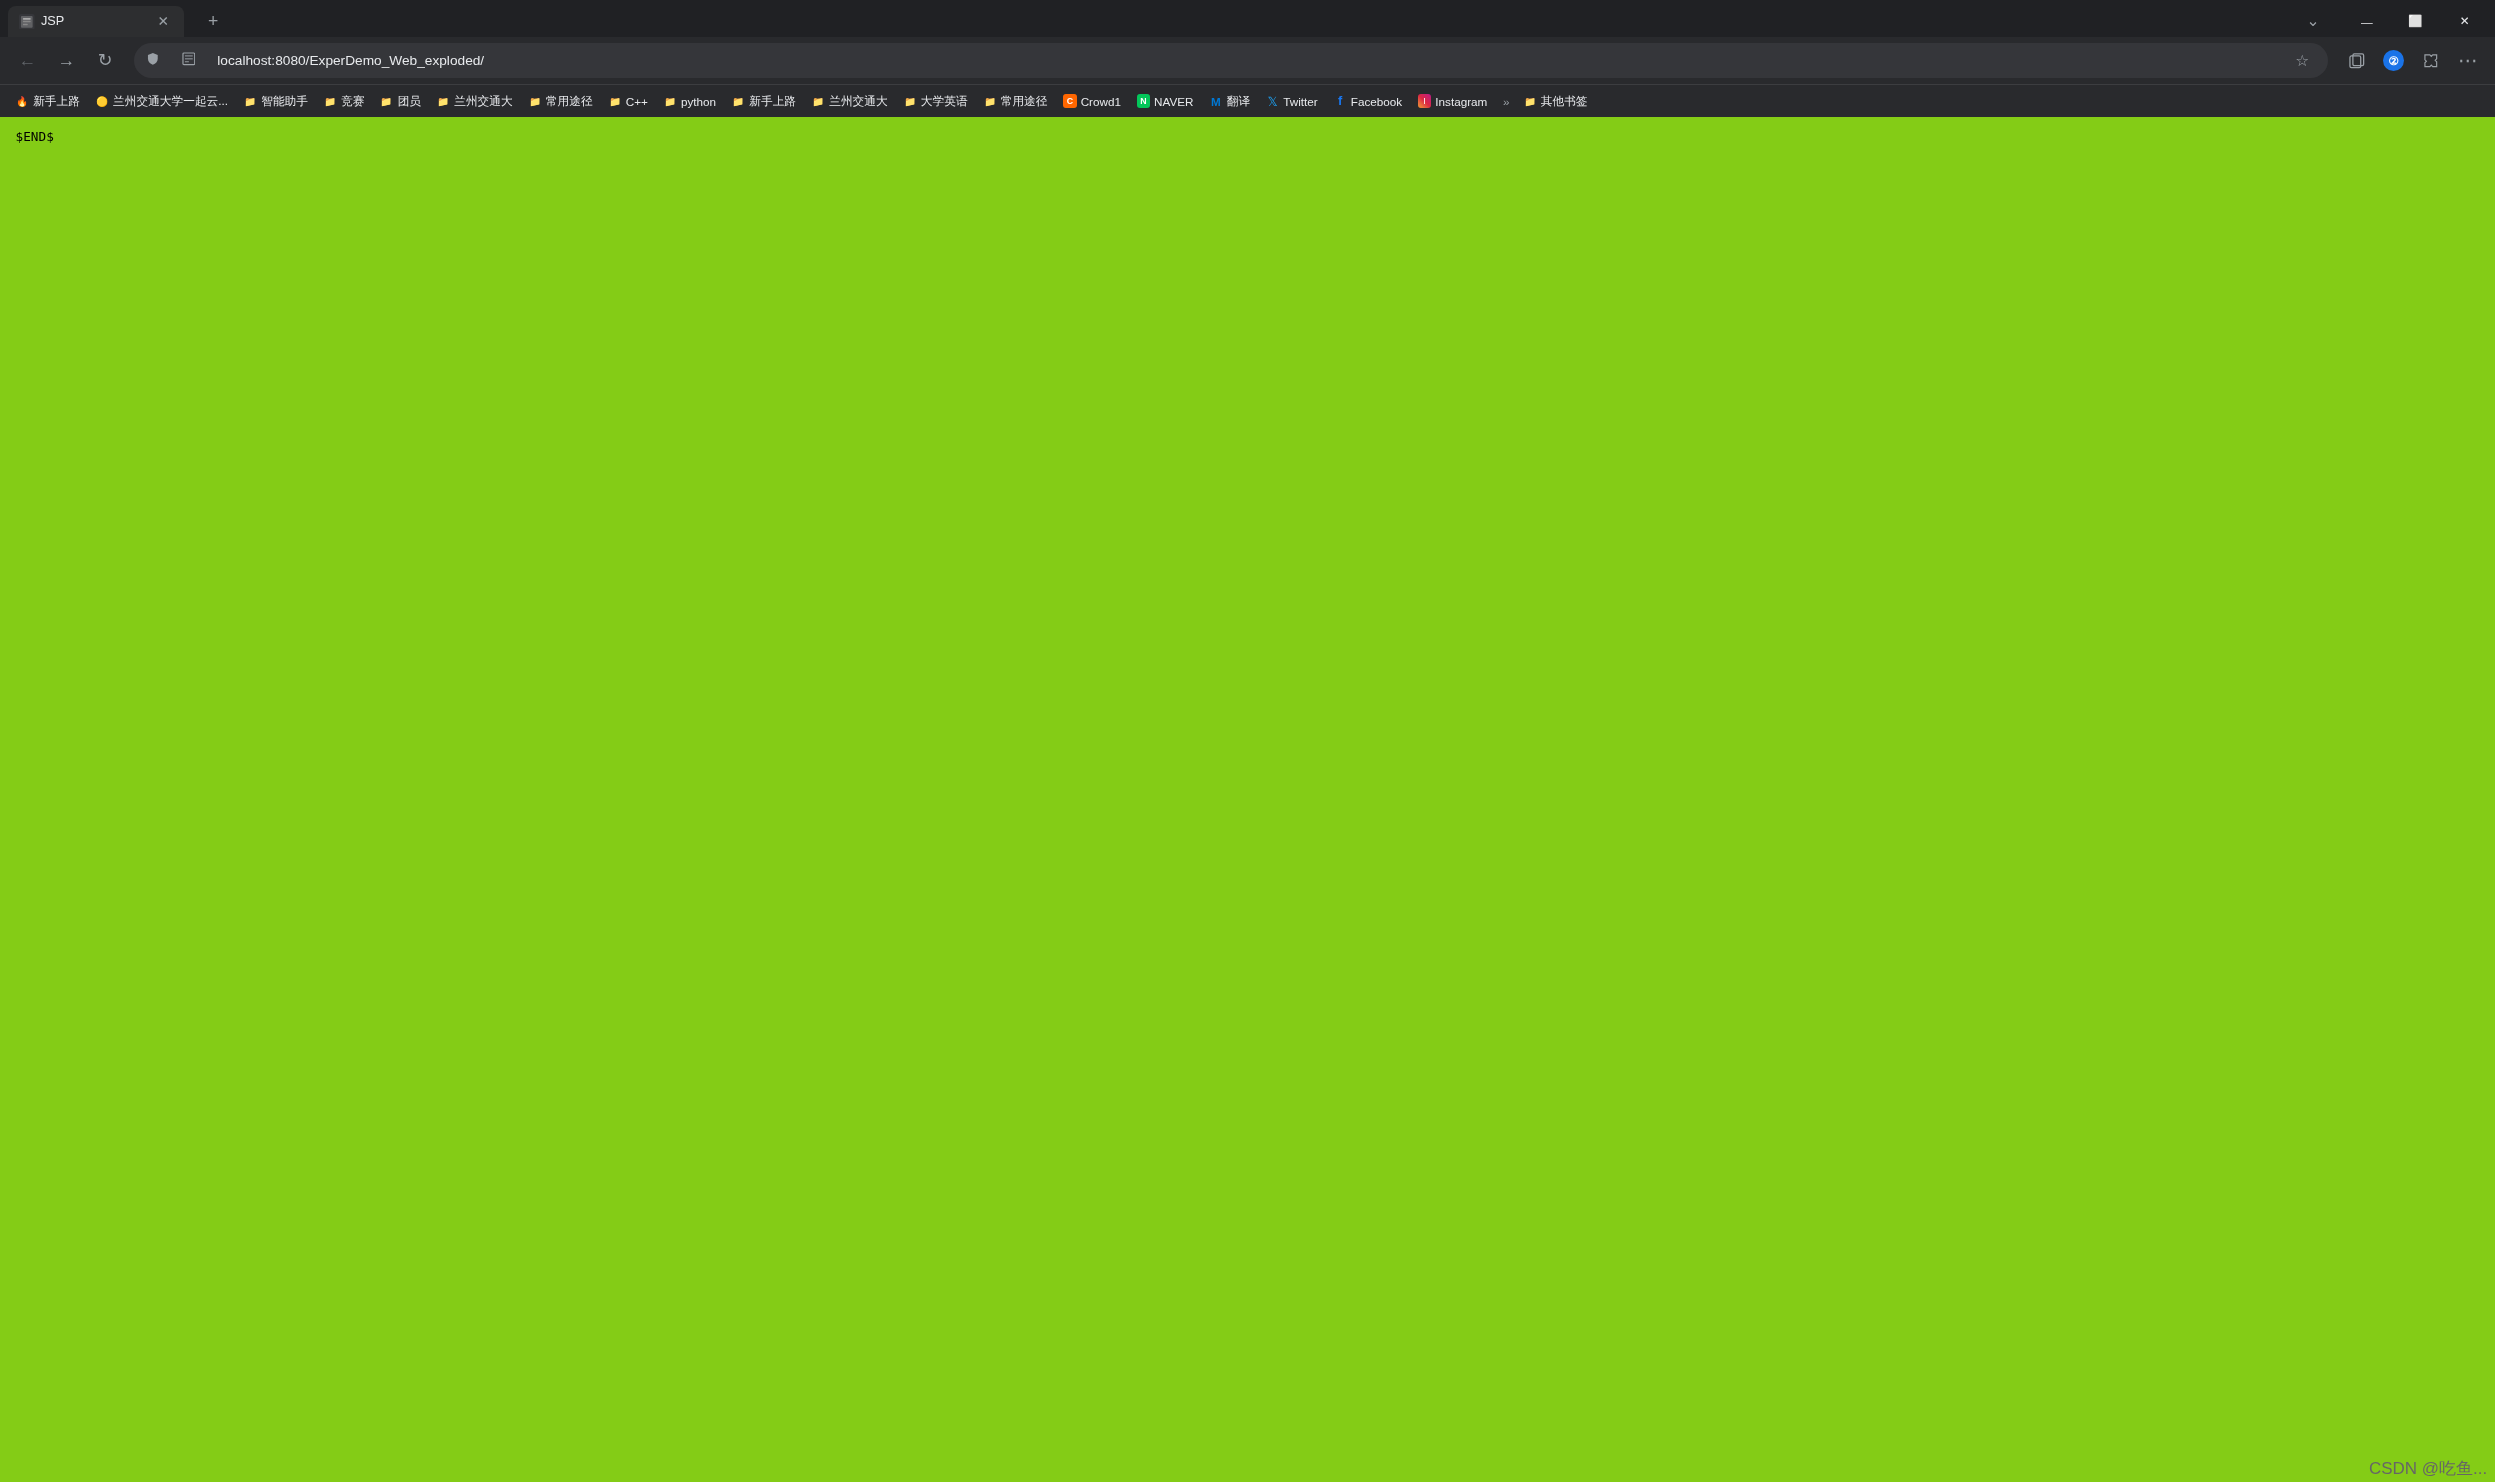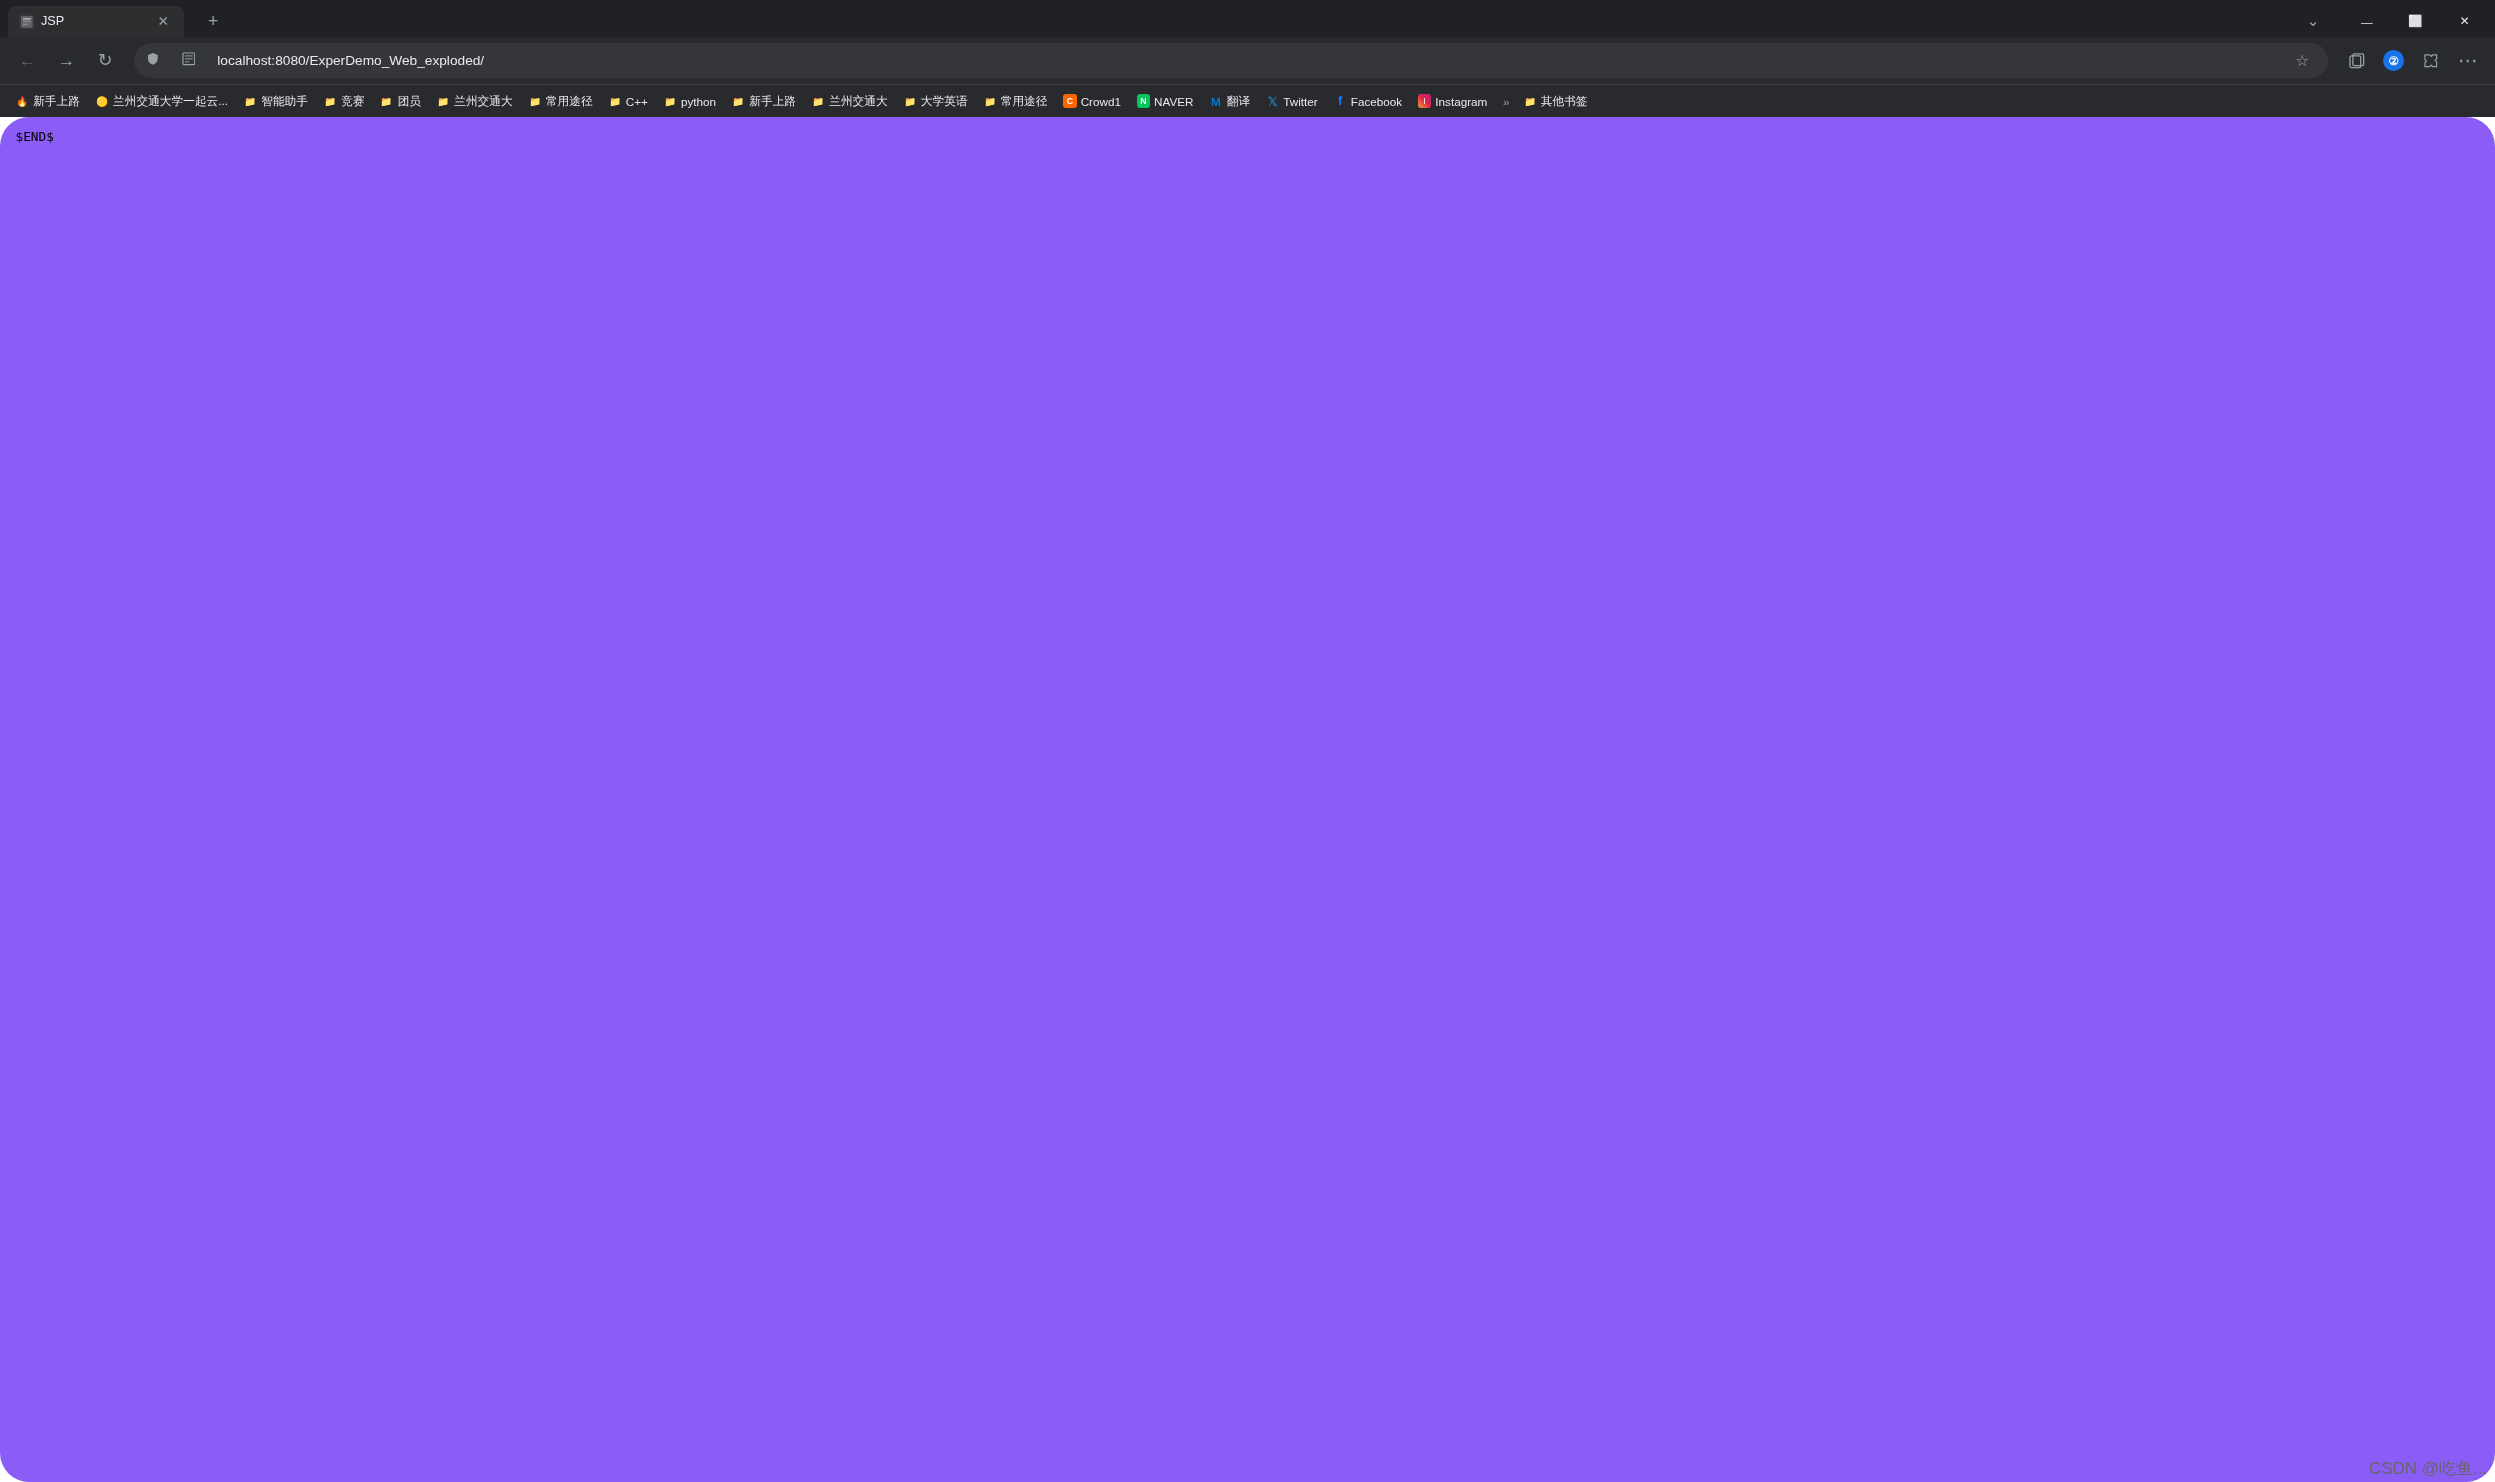--- a/index.html
+++ b/index.html
@@ -254,27 +254,26 @@
       color: #9aa0a6;
       font-size: 11.7px;
       cursor: pointer;
       white-space: nowrap;
       gap: 2px;
       margin-left: 2px;
     }
 
     
     .page-content {
-      background: #8b5cf6;
+      background: #84cc16;
       width: 100%;
       height: calc(100vh - 117px);
       padding: 11.7px 15.6px;
       font-size: 13.7px;
       color: #000;
-      border-radius: 29px;
     }
 
     .page-text {
       font-family: monospace;
       font-size: 12.7px;
     }
 
     
     .status-bar {
       position: fixed;

